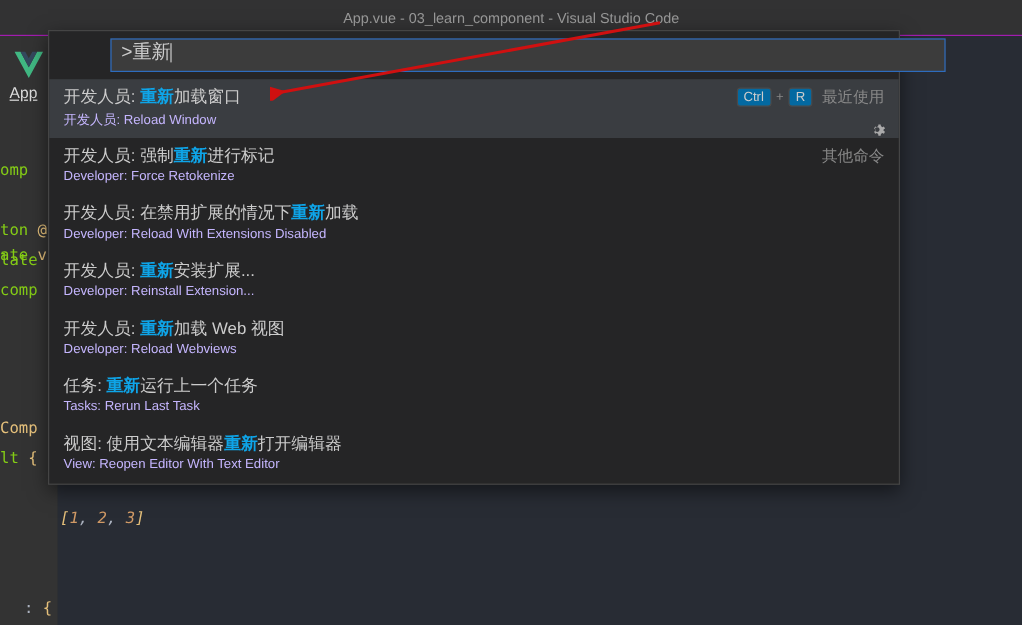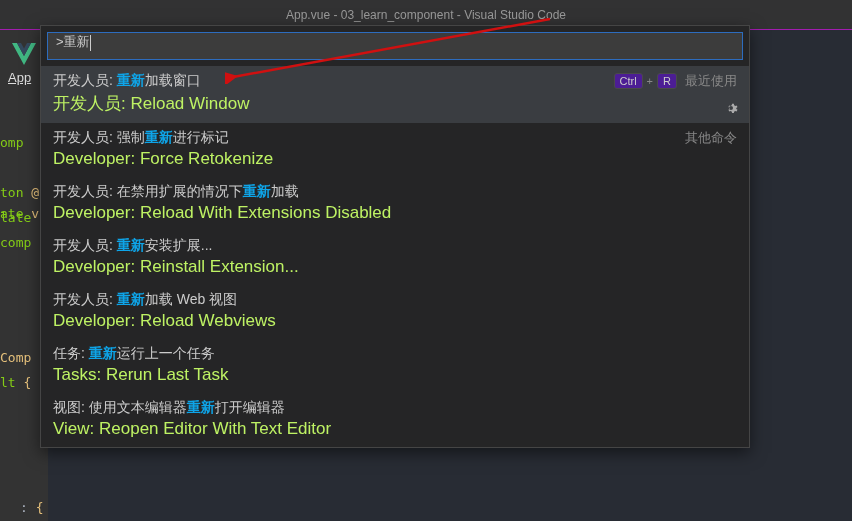--- a/index.html
+++ b/index.html
@@ -86,60 +86,61 @@
     }
     .palette-input-wrap {
       padding: 6px;
     }
     .palette-input {
       width: 100%;
       height: 28px;
       background: #3c3c3c;
       border: 1px solid #2d6cbe;
       color: #cccccc;
-      font-size: 13px;
+      font-size: 16px;
       padding: 0 8px;
       outline: none;
       font-family: inherit;
+      margin-left: 45px;
     }
     .palette-list {
       max-height: 400px;
     }
     .palette-item {
       padding: 6px 12px 8px 12px;
       position: relative;
       min-height: 48px;
     }
     .palette-item.selected {
       background: #3a3d41;
     }
     .item-line1 {
       font-size: 14px;
       color: #cccccc;
       margin-bottom: 2px;
     }
     .item-line2 {
-      font-size: 17px;
-      color: #bef264;
+      font-size: 11px;
+      color: #c4b5fd;
     }
     .item-right {
       position: absolute;
       right: 12px;
       top: 6px;
       display: flex;
       align-items: center;
       gap: 8px;
     }
     .keybind {
       display: flex;
       gap: 2px;
       align-items: center;
     }
     .key {
-      background: #4c1d95;
+      background: #0369a1;
       border: 1px solid #4a4a4a;
       border-radius: 3px;
       padding: 1px 5px;
       font-size: 11px;
       color: #ccc;
     }
     .keyplus {
       color: #888;
       font-size: 11px;
       margin: 0 2px;

